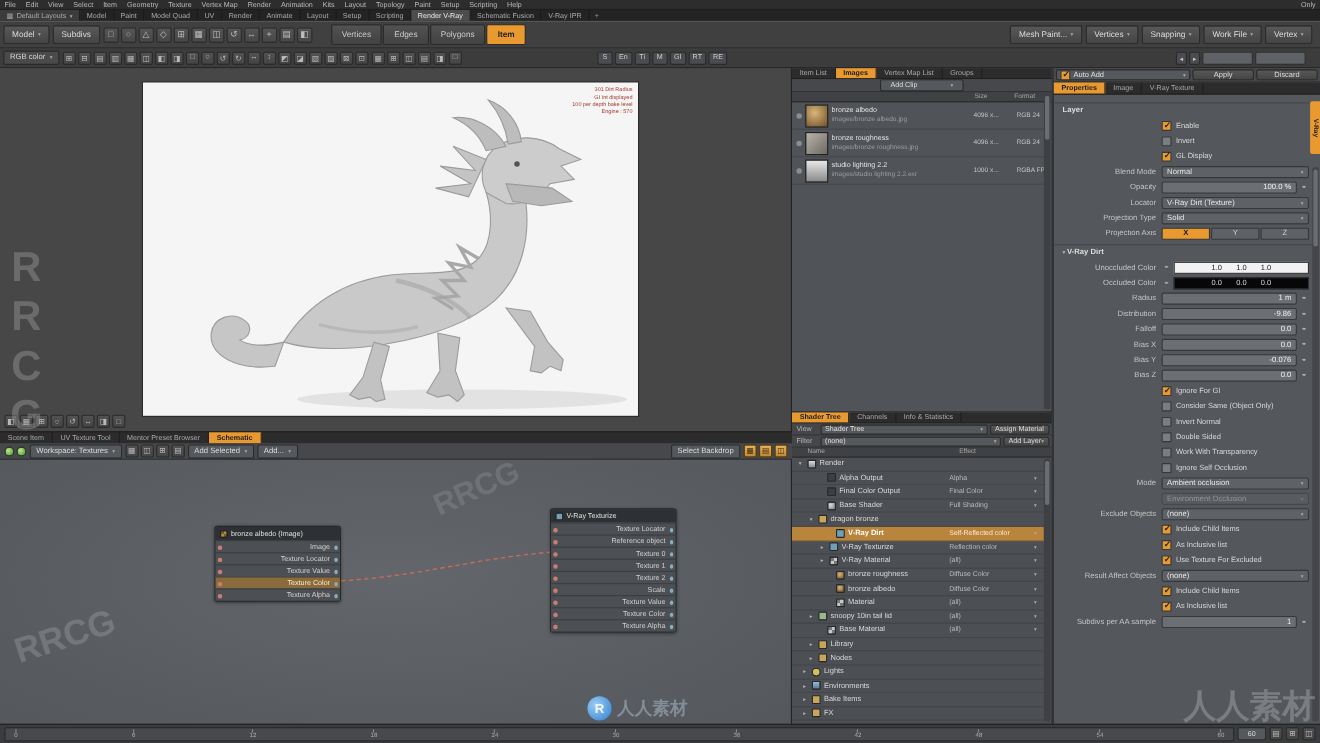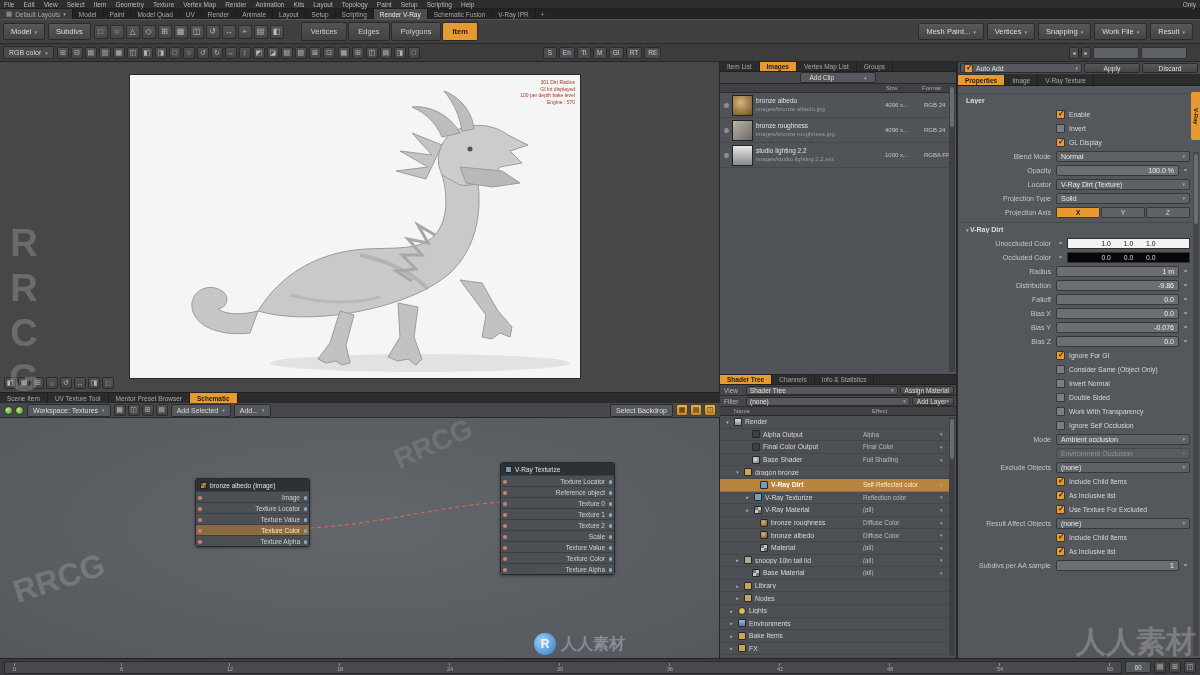--- a/index.html
+++ b/index.html
@@ -278,21 +278,21 @@
         </span>
         <span class="tbtn">
           <span>Snapping</span>
           <span class="arr">▾</span>
         </span>
         <span class="tbtn">
           <span>Work File</span>
           <span class="arr">▾</span>
         </span>
         <span class="tbtn">
-          <span>Result</span>
+          <span>Vertex</span>
           <span class="arr">▾</span>
         </span>
       </div>
   </div>
 
   <div class="toolbar2">
     <span class="colordd">
         <span>RGB color</span>
         <span class="arr">▾</span>
       </span>

